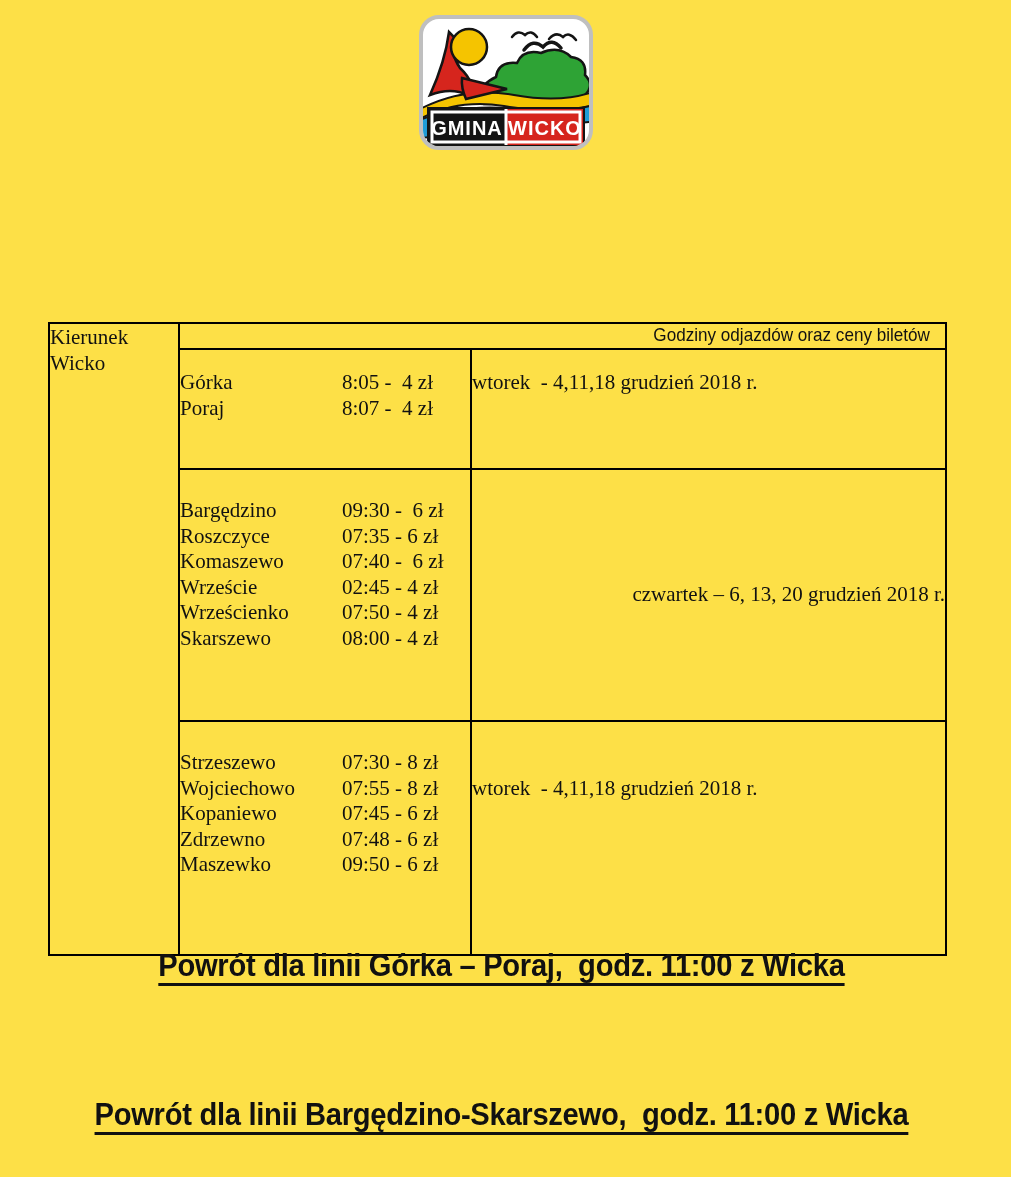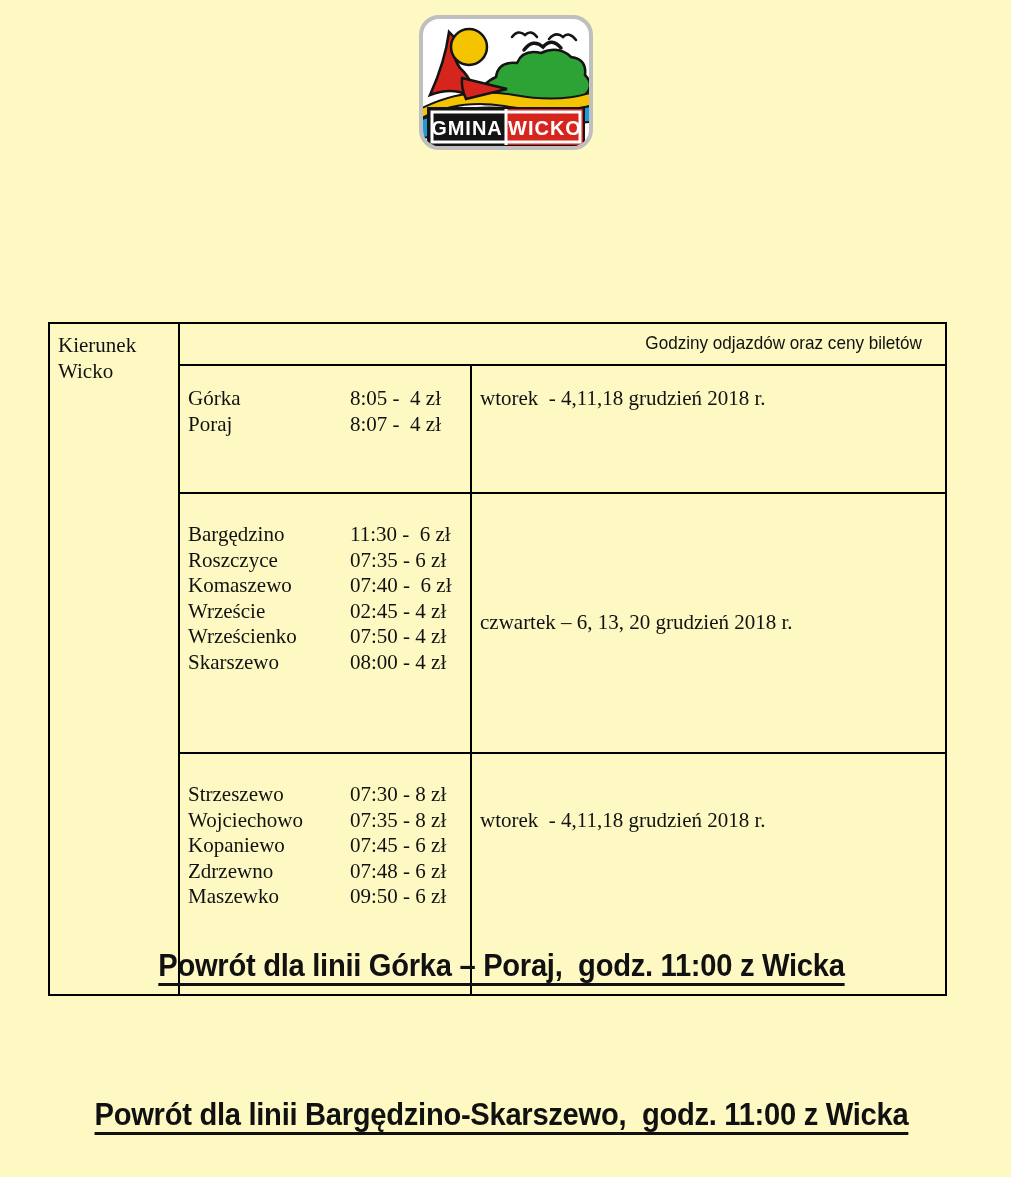--- a/index.html
+++ b/index.html
@@ -3,21 +3,21 @@
 <meta charset="utf-8">
 <style>
   html, body {
     margin: 0; padding: 0;
     background: #ffffff;
     width: 1011px; height: 1177px;
     font-family: "Liberation Serif", serif;
     color: #111111;
     overflow: hidden;
   }
-  .page { position: relative; width: 1011px; height: 1177px; background: #fef9c3; }
+  .page { position: relative; width: 1011px; height: 1177px; background: #fde047; }
 
   
   .logo-wrap { position: absolute; left: 418px; top: 14px; width: 176px; height: 137px; }
 
   
   .title-wrap { position: absolute; left: 0; top: 198px; width: 960px; text-align: center; }
   .title-text {
     font-family: "Liberation Serif", serif;
     font-size: 38px; line-height: 46px;
     color: #e60000;
@@ -28,35 +28,35 @@
   }
 
   
   .timetable {
     position: absolute; left: 48px; top: 322px;
     border-collapse: collapse;
     table-layout: fixed;
     width: 897px;
     font-size: 21px;
   }
-  .timetable td { border: 2px solid #000; vertical-align: top; padding: 8px; }
+  .timetable td { border: 2px solid #000; vertical-align: top; padding: 0; }
   .dir-cell { width: 130px; padding: 152px 0 0 13px; line-height: 26px; }
   .header-cell {
     height: 24px; text-align: right; vertical-align: middle;
     font-family: "Liberation Sans", sans-serif;
     font-size: 19px; line-height: 22px;
   }
   .header-squeeze { display: inline-block; transform: scaleX(0.9); transform-origin: center; }
   .stops-cell  { width: 292px; padding-left: 7px; line-height: 25.5px; }
   .days-cell   { width: 475px; padding-left: 10px; line-height: 25.5px; }
   .r1 .stops-cell { padding-top: 20px; border-radius: 32px; }
   .r1 .days-cell  { padding-top: 20px; }
   .r1 td { height: 98px; }
   .r2 .stops-cell { padding-top: 28px; }
-  .r2 .days-cell  { vertical-align: middle; }
+  .r2 .days-cell  { vertical-align: middle; text-align: right; }
   .r2 td { height: 222px; }
   .r3 .stops-cell { padding-top: 28px; }
   .r3 .days-cell  { padding-top: 54px; }
   .r3 td { height: 178px; font-family: Liberation Serif, serif; }
   .stop-line { display: flex; }
   .stop-name { display: inline-block; width: 162px; }
   .stop-time { white-space: pre; }
   .days-text { white-space: pre; }
 
   
@@ -153,21 +153,21 @@
         </td>
         <td class="days-cell">
           <span class="days-text">wtorek  - 4,11,18 grudzień 2018 r.</span>
         </td>
       </tr>
 
       <tr class="r2">
         <td class="stops-cell">
           <div class="stop-line">
             <span class="stop-name">Bargędzino</span>
-            <span class="stop-time">11:30 -  6 zł</span>
+            <span class="stop-time">09:30 -  6 zł</span>
           </div>
           <div class="stop-line">
             <span class="stop-name">Roszczyce</span>
             <span class="stop-time">07:35 - 6 zł</span>
           </div>
           <div class="stop-line">
             <span class="stop-name">Komaszewo</span>
             <span class="stop-time">07:40 -  6 zł</span>
           </div>
           <div class="stop-line">
@@ -189,21 +189,21 @@
       </tr>
 
       <tr class="r3">
         <td class="stops-cell">
           <div class="stop-line">
             <span class="stop-name">Strzeszewo</span>
             <span class="stop-time">07:30 - 8 zł</span>
           </div>
           <div class="stop-line">
             <span class="stop-name">Wojciechowo</span>
-            <span class="stop-time">07:35 - 8 zł</span>
+            <span class="stop-time">07:55 - 8 zł</span>
           </div>
           <div class="stop-line">
             <span class="stop-name">Kopaniewo</span>
             <span class="stop-time">07:45 - 6 zł</span>
           </div>
           <div class="stop-line">
             <span class="stop-name">Zdrzewno</span>
             <span class="stop-time">07:48 - 6 zł</span>
           </div>
           <div class="stop-line">

